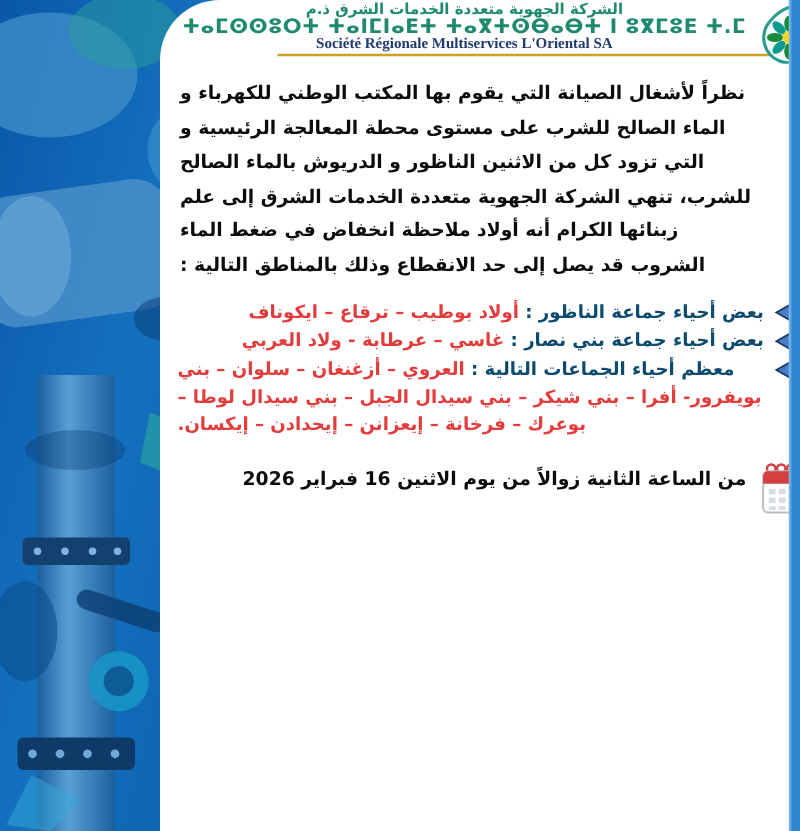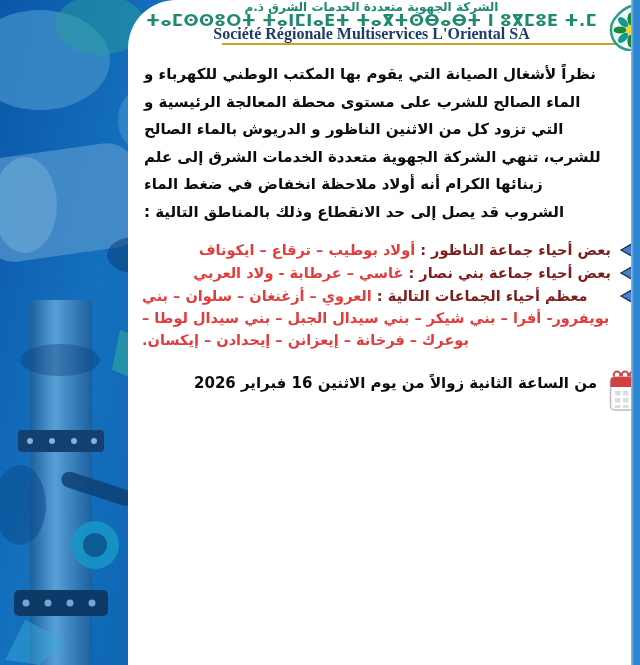--- a/index.html
+++ b/index.html
@@ -21,31 +21,31 @@
     background:#ffffff; border-top-left-radius:48px;
     padding:2px 18px 0 14px;
   }
   
   .header { position:relative; height:50px; }
   .gold-rule { position:absolute; left:80px; right:0px; top:41px; height:2px; background:#c9a227; }
   .header-inner { position:relative; display:flex; justify-content:center; align-items:flex-start; gap:10px; padding-top:1px; }
   .co-text { text-align:center; margin-top:-3px; }
   .co-ar { color:#1f8a70; font-size:12px; font-weight:700; line-height:14px; }
   .co-tf { color:#1f8a70; font-size:16px; font-weight:700; line-height:13px; letter-spacing:0.5px; }
-  .co-fr { color:#1e3a6e; font-size:16px; font-weight:700; line-height:14px; font-family:"Liberation Serif", serif; }
+  .co-fr { color:#1e3a6e; font-size:12px; font-weight:700; line-height:14px; font-family:"Liberation Serif", serif; }
   .logo { width:48px; height:48px; flex:0 0 auto; }
   
   .title { direction:rtl; text-align:center; margin-top:15px; color:#1d72a8; font-weight:700; font-size:21.5px; line-height:32px; }
   
   .bodytext { direction:rtl; margin-top:9px; color:#0c0c0c; font-weight:700; font-size:15px; line-height:27.5px; text-align:left; padding-left:2px; }
   
   .bullets { direction:rtl; margin-top:13px; padding-right:6px; }
   .bullet-row { display:flex; align-items:flex-start; gap:9px; margin-bottom:1px; font-size:14.5px; line-height:22px; font-weight:700; }
   .arrow { flex:0 0 auto; margin-top:4px; }
-  .b-label { color:#7f1d1d; }
+  .b-label { color:#0c4a6e; }
   .b-areas { color:#e23c3c; }
   .bullet-text { text-align:right; }
   .bullet-wrap .bullet-text { text-align:left; }
   
   .schedule { direction:rtl; margin-top:15px; display:flex; gap:12px; align-items:flex-start; padding-right:12px; }
   .cal { flex:0 0 auto; margin-top:2px; }
   .sch-text { color:#0c0c0c; font-weight:700; font-size:15px; line-height:23px; text-align:right; padding-top:6px; }
 </style>
 </head>
 <body>

